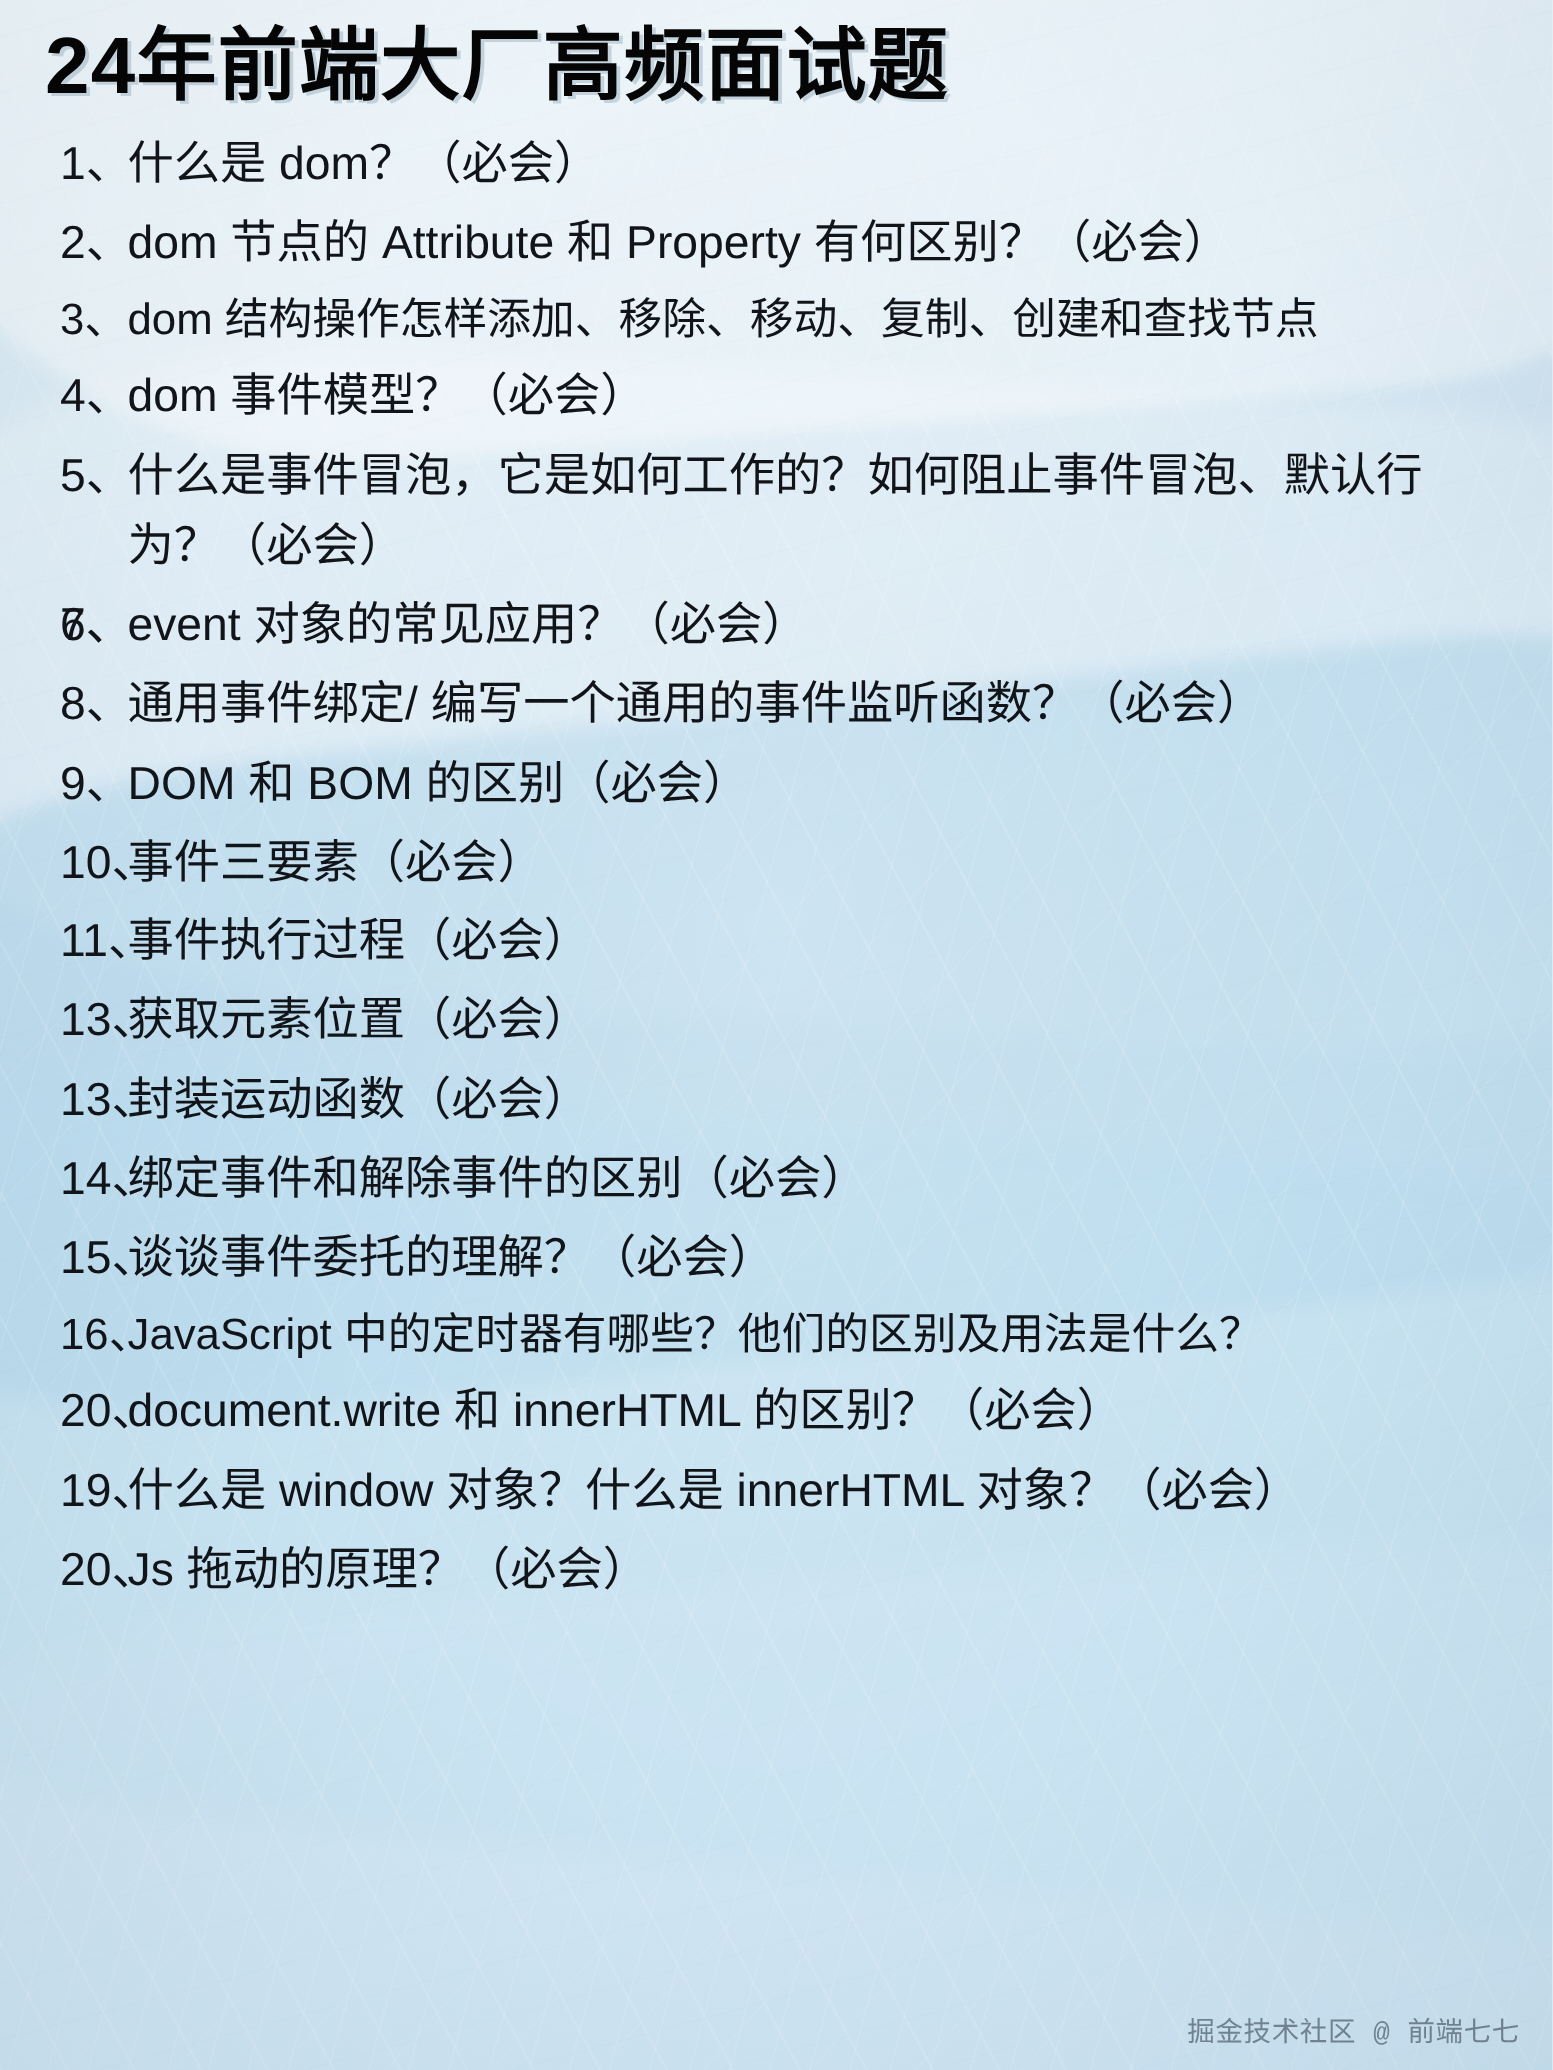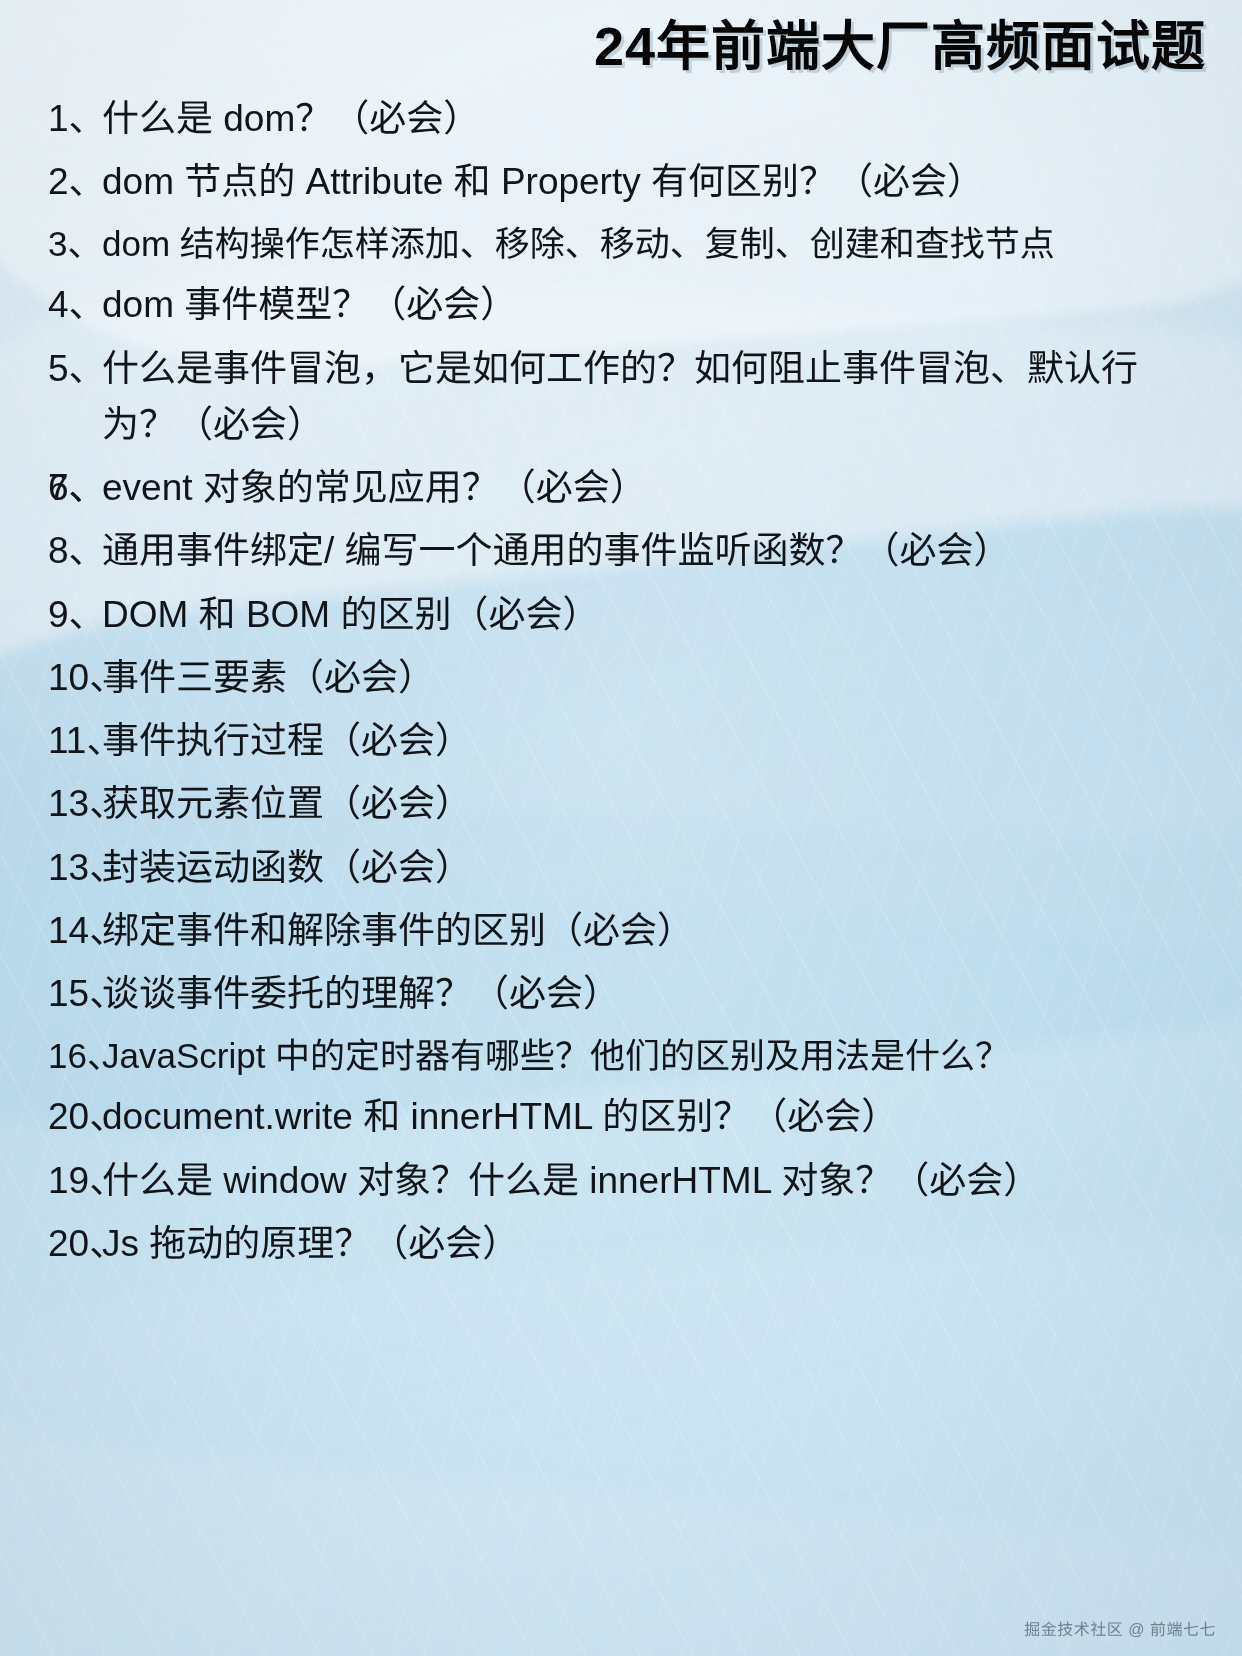--- a/index.html
+++ b/index.html
@@ -106,22 +106,22 @@
 
   
   .content {
     position: relative;
     z-index: 5;
     padding: 0 36px;
   }
 
   .title {
     margin: 14px 0 6px 0;
-    text-align: right;
-    font-size: 54px;
+    text-align: left;
+    font-size: 64px;
     line-height: 1.2;
     font-weight: bold;
     color: #050505;
     letter-spacing: 1px;
     text-shadow: 3px 3px 0 rgba(120,150,170,0.35);
     white-space: nowrap;
   }
 
   .list {
     margin: 12px 0 0 0;
@@ -148,23 +148,24 @@
   .list li.wide {
     font-size: 35px;
   }
 
   
   .watermark {
     position: absolute;
     right: 26px;
     bottom: 16px;
     z-index: 6;
-    font-size: 16px;
+    font-size: 22px;
     color: rgba(40,55,70,0.55);
     letter-spacing: 0.5px;
+    font-family: Liberation Mono, monospace;
   }
 </style>
 </head>
 <body>
 
 <div class="poster">
 
   <div class="wave wave-a"></div>
   <div class="wave wave-b"></div>
   <div class="wave wave-c"></div>

